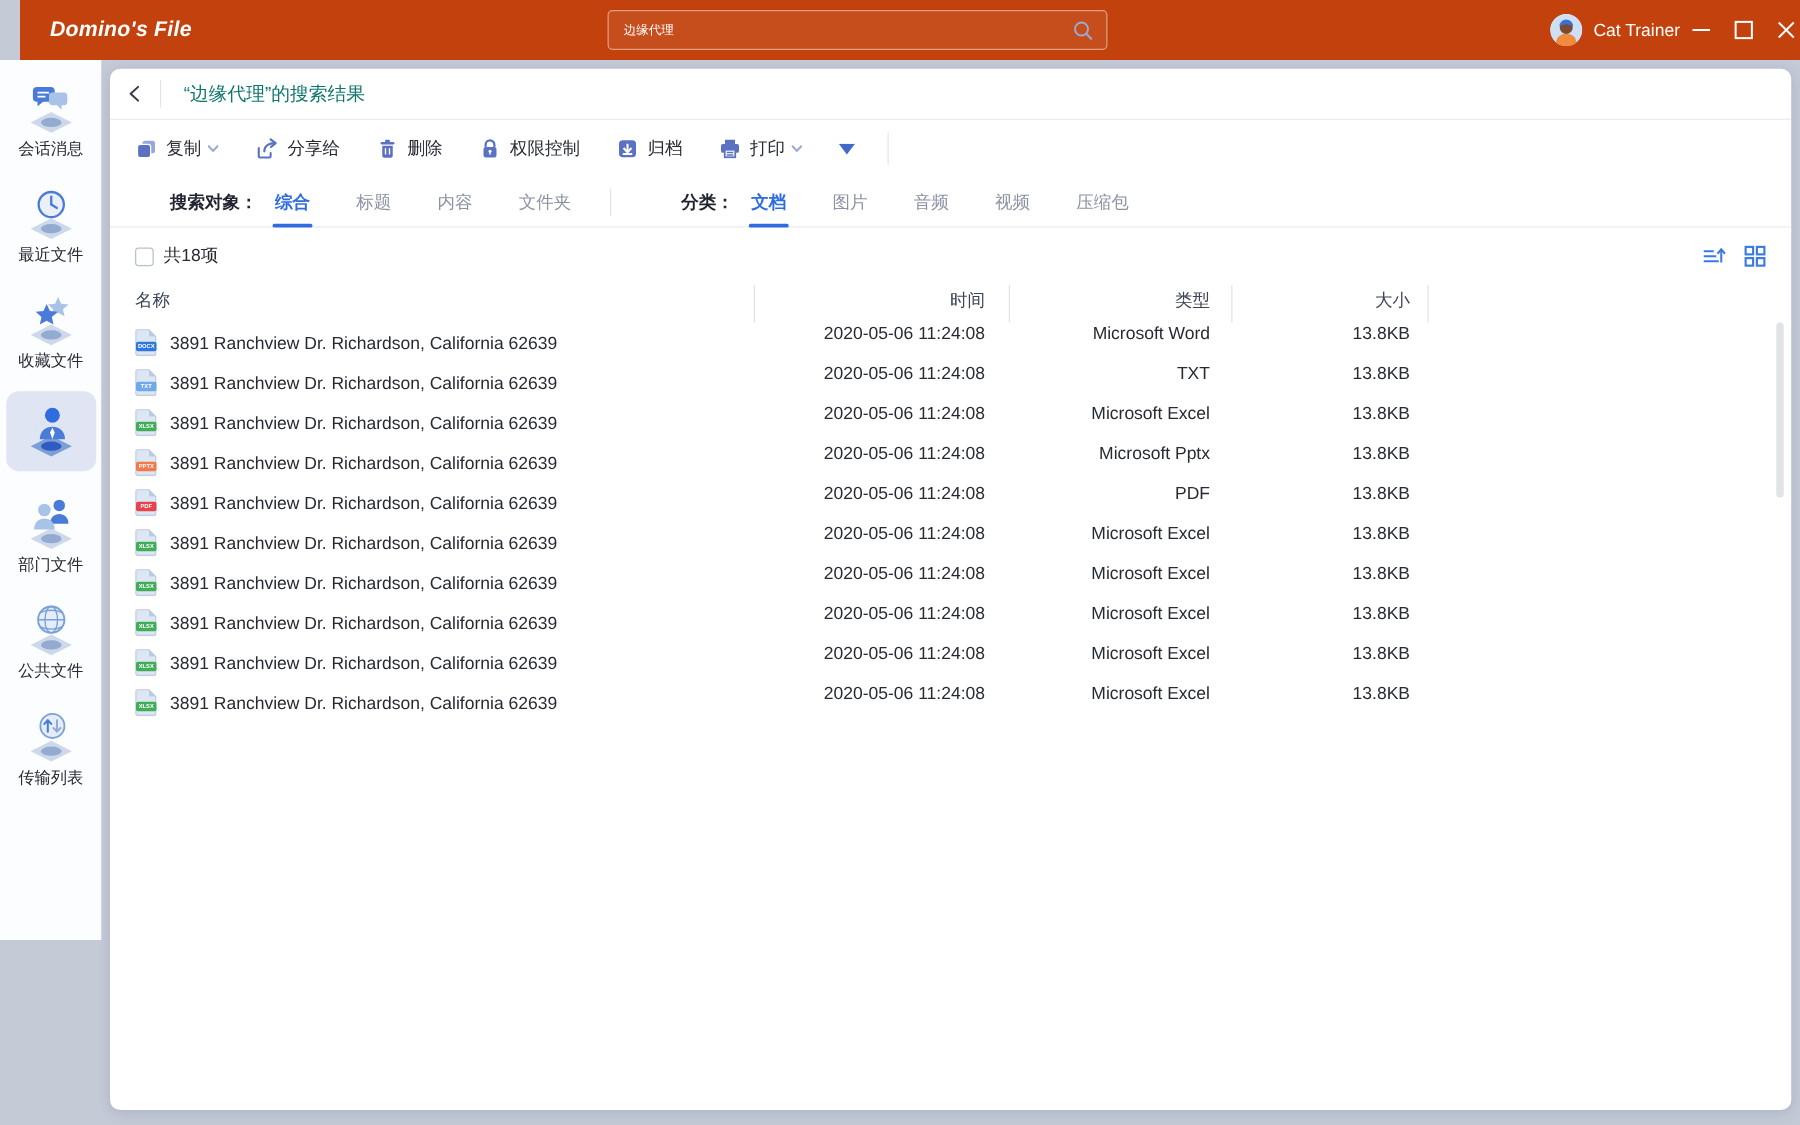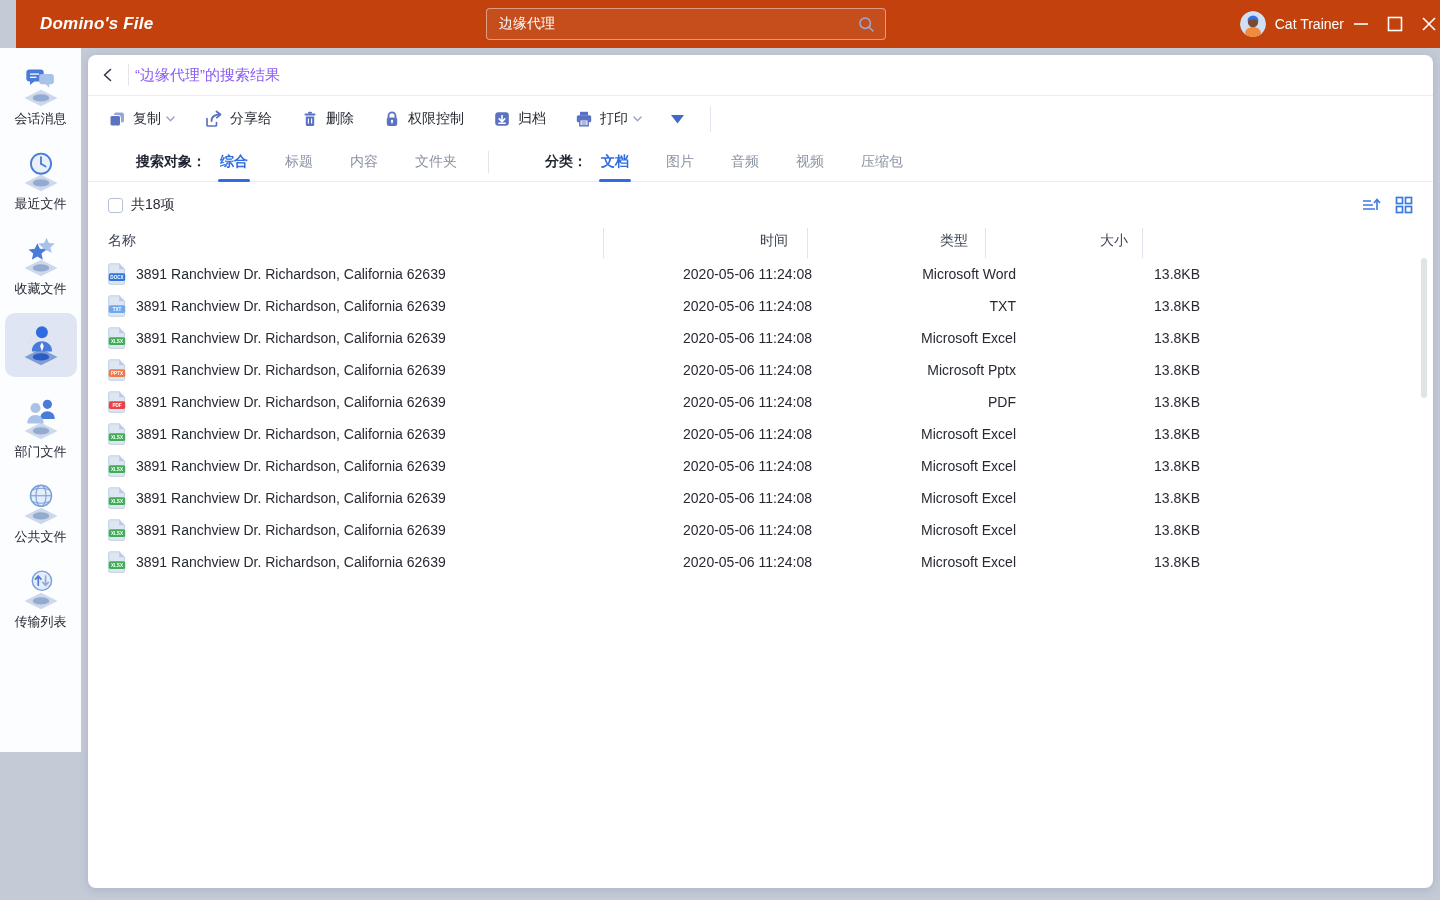--- a/index.html
+++ b/index.html
@@ -3,42 +3,42 @@
 <meta charset="utf-8">
 <style>
   * { margin:0; padding:0; box-sizing:border-box; }
   html,body { width:1440px; height:900px; overflow:hidden; }
   body { background:#c5cad7; font-family:"Liberation Sans", sans-serif; color:#262a33; }
 
   
   .titlebar { position:absolute; left:16px; top:0; width:1440px; height:48px; background:#c2410c; display:flex; align-items:center; z-index:10; }
   .app-title { margin-left:24px; font-size:17px; font-weight:bold; font-style:italic; color:#fff; letter-spacing:.2px; }
   .search-wrap { position:absolute; left:470px; top:8px; width:400px; height:32px; background:rgba(255,255,255,.07); border:1px solid rgba(255,255,255,.45); border-radius:4px; display:flex; align-items:center; padding:0 10px 0 12px; }
-  .search-wrap input { flex:1; background:transparent; border:none; outline:none; color:#fff; font-size:14px; font-family:inherit; }
+  .search-wrap input { flex:1; background:transparent; border:none; outline:none; color:#fff; font-size:10px; font-family:inherit; }
   .search-icon { display:flex; align-items:center; }
   .user-cluster { position:absolute; right:10px; top:0; height:48px; display:flex; align-items:center;justify-content:flex-end; }
   .avatar { width:26px; height:26px; border-radius:50%; overflow:hidden; flex:0 0 auto; }
   .user-name { color:#fff; font-size:14px; margin-left:9px; }
   .winbtn { width:34px; height:48px; display:flex; align-items:center; justify-content:center; cursor:pointer; }
   .winbtn:first-of-type { margin-left:26px; }
 
   
   .sidebar { position:absolute; left:0; top:48px; width:81px; height:704px; background:#fcfdff; padding-top:10px; }
   .side-item { width:72px; margin:0 auto 9px auto; display:flex; flex-direction:column; align-items:center; justify-content:center; padding:5px 0 6px 0; border-radius:10px; cursor:pointer; }
   .side-item.selected { background:#dfe5f2; height:64px; margin-bottom:14px; }
   .side-icon { width:46px; height:46px; display:flex; align-items:center; justify-content:center; }
   .side-label { font-size:13px; color:#262a33; margin-top:1px; white-space:nowrap; }
 
   
   .card { position:absolute; left:88px; top:55px; width:1345px; height:833px; background:#fff; border-radius:8px; box-shadow:0 2px 10px rgba(40,60,120,.16); overflow:hidden; }
 
   .card-header { height:41px; border-bottom:1px solid #e9ecf2; display:flex; align-items:center; }
   .back-btn { width:40px; height:41px; display:flex; align-items:center; justify-content:center; cursor:pointer; }
   .hdr-divider { width:1px; height:22px; background:#e3e6ee; }
-  .page-title { font-size:15px; color:#8b5cf6; margin-left:6px; }
+  .page-title { font-size:15px; color:#0f766e; margin-left:18px; }
 
   .toolbar { height:46px; display:flex; align-items:center; padding-left:20px; }
   .tool-btn { display:flex; align-items:center; margin-right:29px; cursor:pointer; }
   .tool-icon { display:flex; align-items:center; margin-right:7px; }
   .tool-label { font-size:14px; color:#262a33; }
   .tool-chevron { display:flex; align-items:center; margin-left:5px; }
   .more-btn { display:flex; align-items:center; cursor:pointer; margin-right:0; }
   .toolbar-divider { width:1px; height:26px; background:#e3e6ee; margin-left:26px; }
 
   .filters { height:40px; border-bottom:1px solid #e9ecf2; display:flex; align-items:center; padding-left:20px; font-size:14px; }
@@ -59,21 +59,21 @@
   .c-name { width:515px; padding-left:20px; display:flex; align-items:center; }
   .c-time { width:204px; text-align:right; padding-right:19px; position:relative; }
   .c-type { width:178px; text-align:right; padding-right:17px; position:relative; }
   .c-size { width:158px; text-align:right; padding-right:15px; position:relative; }
   .table-header .c-time::before, .table-header .c-type::before, .table-header .c-size::before,
   .table-header .c-size::after { content:""; position:absolute; top:-4px; width:1px; height:30px; background:#dfe3ec; }
   .table-header .c-time::before, .table-header .c-type::before, .table-header .c-size::before { left:0; }
   .table-header .c-size::after { left:157px; }
 
   .rows { }
-  .trow { height:32px; display:flex; align-items:center; font-size:14px; color:#262a33; cursor:pointer;gap:24px; }
+  .trow { height:32px; display:flex; font-size:14px; color:#262a33; cursor:pointer; }
   .ficon { display:flex; align-items:center; width:18px; }
   .fname { margin-left:10px; }
 
   .scroll-thumb { position:absolute; right:6px; top:203px; width:6px; height:140px; background:#e2e3e7; border-radius:3px; cursor:grab; }
 </style>
 </head>
 <body>
 
 <div class="titlebar">
   <div class="app-title">Domino's File</div>

